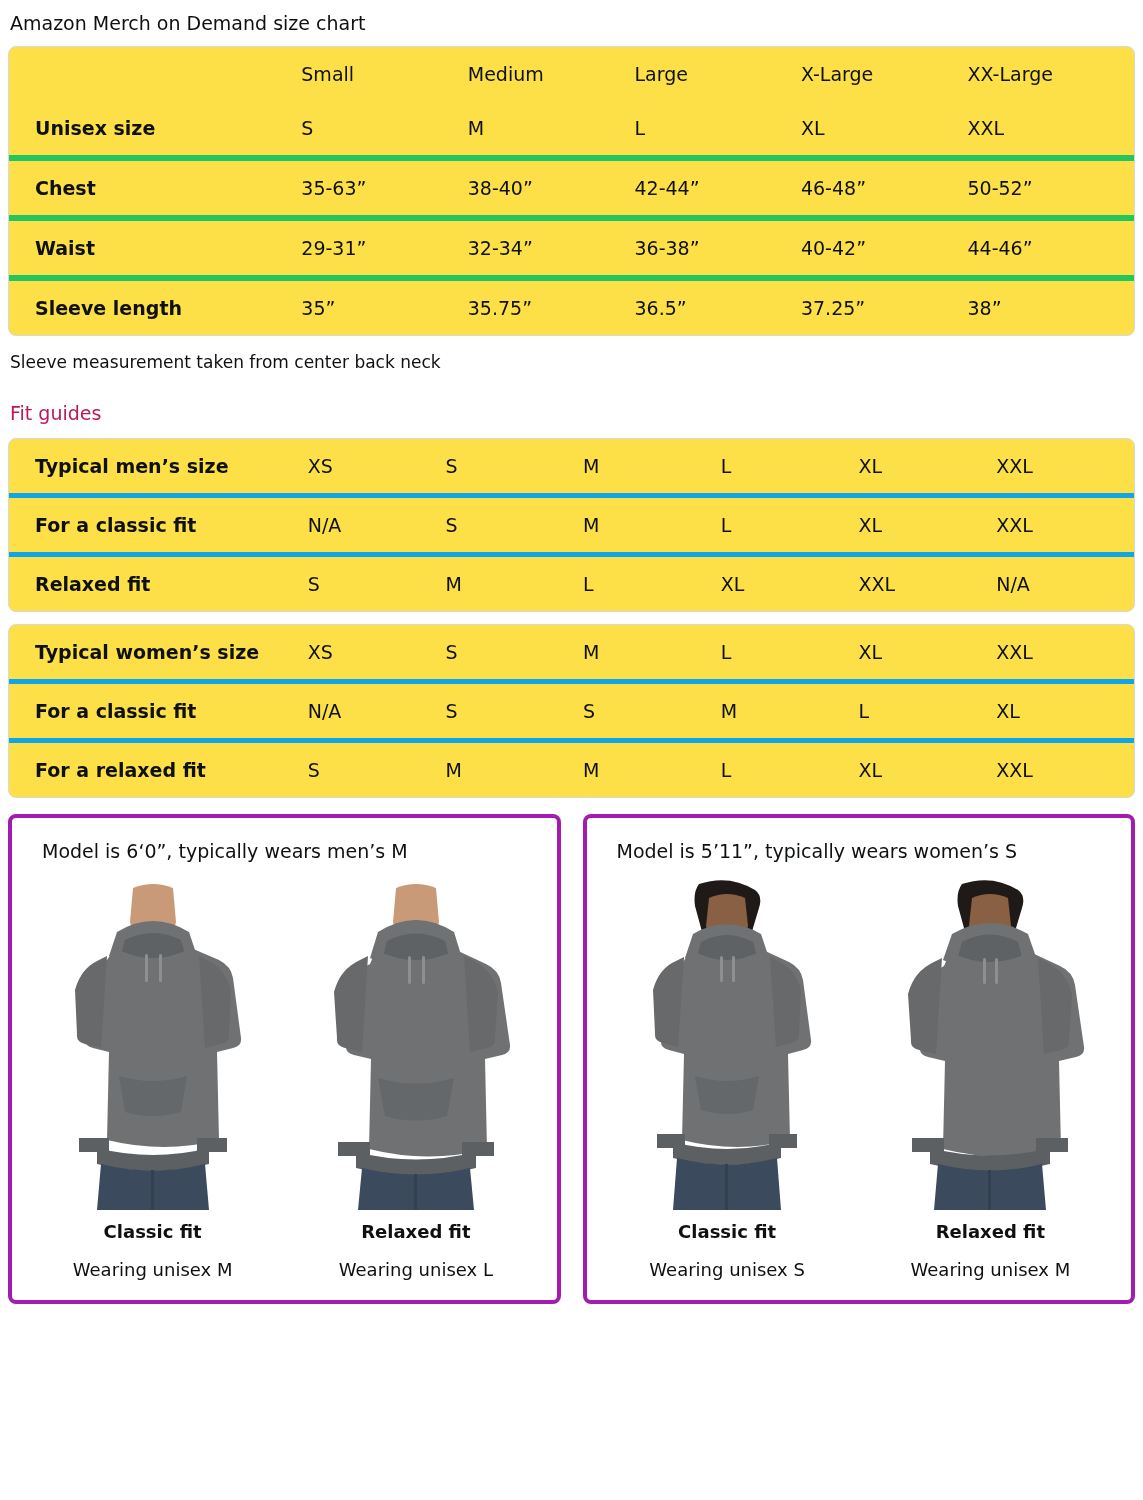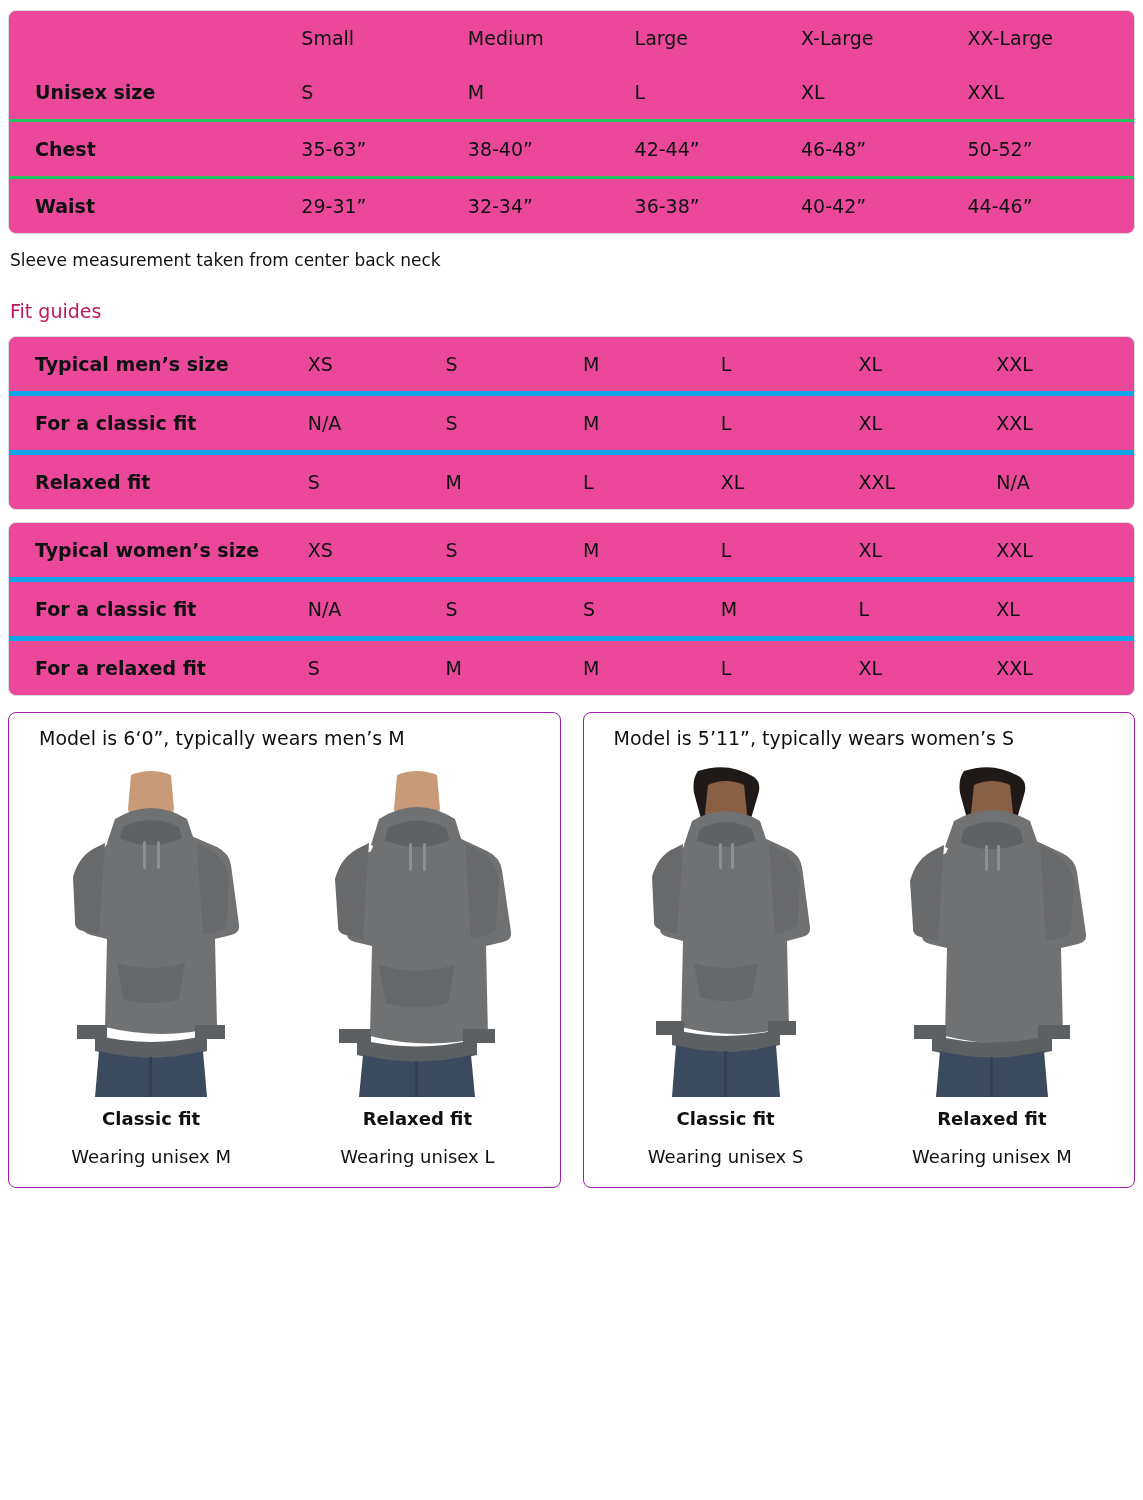--- a/index.html
+++ b/index.html
@@ -22,35 +22,35 @@
     font-size: 19px;
     line-height: 26px;
     color: #0f1111;
     margin: 0 0 10px 2px;
     font-weight: 400;
   }
   .card {
     border: 1px solid #d5d9d9;
     border-radius: 8px;
     overflow: hidden;
-    background: #ec4899;
+    background: #fde047;
   }
   table.chart {
     width: 100%;
     border-collapse: collapse;
     font-size: 19px;
   }
   table.chart td, table.chart th {
     text-align: left;
     padding: 16px 0 16px 0;
     font-weight: 400;
     vertical-align: middle;
   }
   table.chart tr + tr td, table.chart tr + tr th {
-    border-top: 3px solid #22c55e;
+    border-top: 6px solid #22c55e;
   }
   table.chart td.label, table.chart th.label {
     font-weight: bold;
     padding-left: 26px;
     width: 295px;
   }
   table.chart td.val {
     width: 168px;
   }
   table.chart thead th {
@@ -90,23 +90,23 @@
   }
   table.fit td.val { width: 136px; }
 
   .models-row {
     display: flex;
     gap: 22px;
     margin-top: 16px;
   }
   .model-card {
     flex: 1 1 0;
-    border: 1px solid #a21caf;
+    border: 4px solid #a21caf;
     border-radius: 8px;
-    padding: 12px 14px 18px 14px;
+    padding: 20px 14px 18px 14px;
   }
   .model-card-title {
     font-size: 19px;
     line-height: 26px;
     margin: 0 0 6px 16px;
     color: #0f1111;
   }
   .figs {
     display: flex;
     justify-content: space-around;
@@ -133,20 +133,21 @@
     font-size: 18px;
     margin-top: 14px;
     line-height: 24px;
   }
 </style>
 </head>
 <body>
 
 <div class="page">
 
+  <div class="doc-title">Amazon Merch on Demand size chart</div>
 
   <div class="card">
     <table class="chart">
       <thead>
         <tr>
           <th class="label"></th>
           <th class="val">Small</th>
           <th class="val">Medium</th>
           <th class="val">Large</th>
           <th class="val">X-Large</th>
@@ -170,20 +171,28 @@
           <td class="val">46-48”</td>
           <td class="val">50-52”</td>
         </tr>
         <tr>
           <td class="label">Waist</td>
           <td class="val">29-31”</td>
           <td class="val">32-34”</td>
           <td class="val">36-38”</td>
           <td class="val">40-42”</td>
           <td class="val">44-46”</td>
+        </tr>
+        <tr>
+          <td class="label">Sleeve length</td>
+          <td class="val">35”</td>
+          <td class="val">35.75”</td>
+          <td class="val">36.5”</td>
+          <td class="val">37.25”</td>
+          <td class="val">38”</td>
         </tr>
       </tbody>
     </table>
   </div>
 
   <div class="note">Sleeve measurement taken from center back neck</div>
 
   <div class="section-head">Fit guides</div>
 
   <div class="card fit-card">

